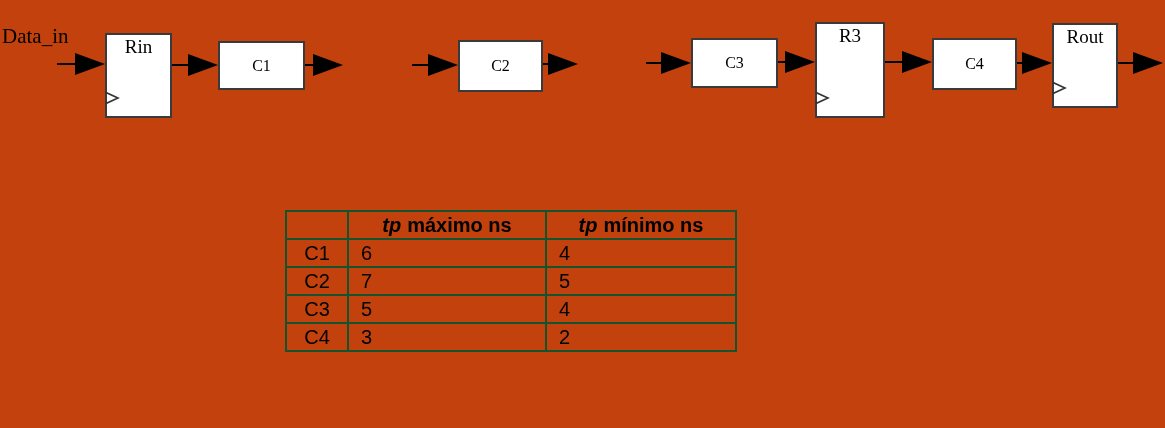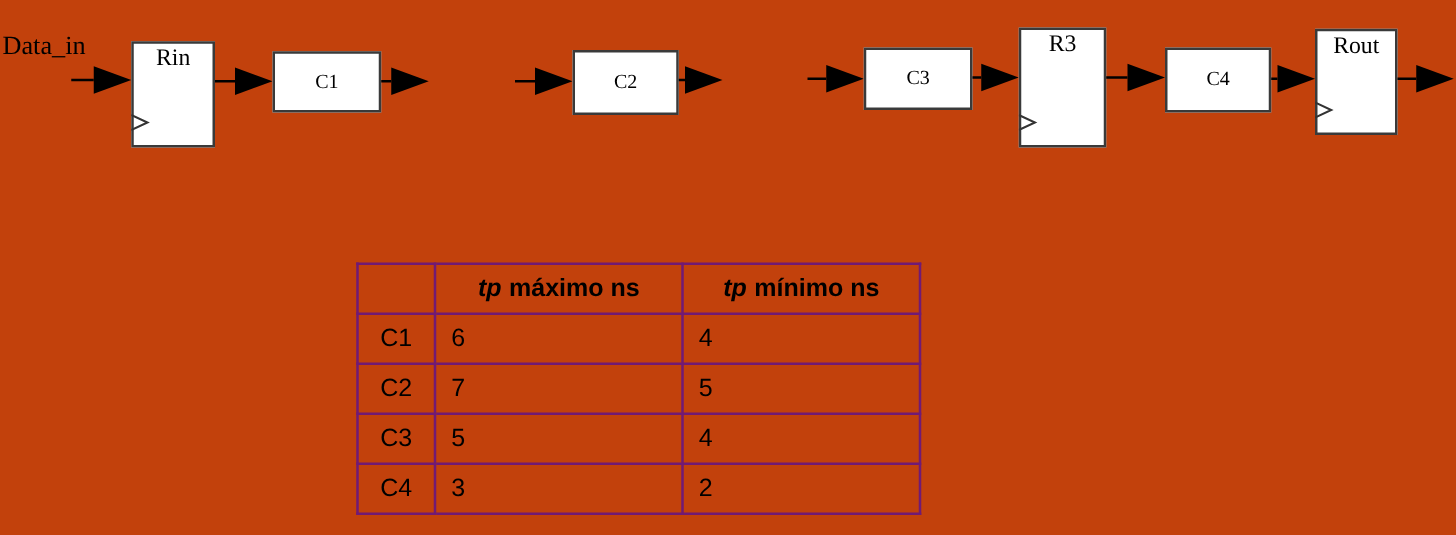--- a/index.html
+++ b/index.html
@@ -70,22 +70,22 @@
   
   .timing-table {
     position: absolute; left: 285px; top: 210px;
     width: 450px;
     border-collapse: collapse;
     font-family: "Liberation Sans", sans-serif;
     font-size: 20px; color: #000;
     table-layout: fixed;
   }
   .timing-table th, .timing-table td {
-    border: 2px solid #701a75;
-    height: 40px;
+    border: 2px solid #14532d;
+    height: 28px;
     box-sizing: border-box;
     font-weight: normal;
   }
   .timing-table col.c0 { width: 62px; }
   .timing-table col.c1 { width: 198px; }
   .timing-table col.c2 { width: 190px; }
   .timing-table th { font-weight: bold; text-align: center; }
   .timing-table td.rowname { text-align: center; }
   .timing-table td.val { text-align: left; padding-left: 12px; }
   .tp { font-style: italic; font-weight: bold; margin-right: 6px; }

